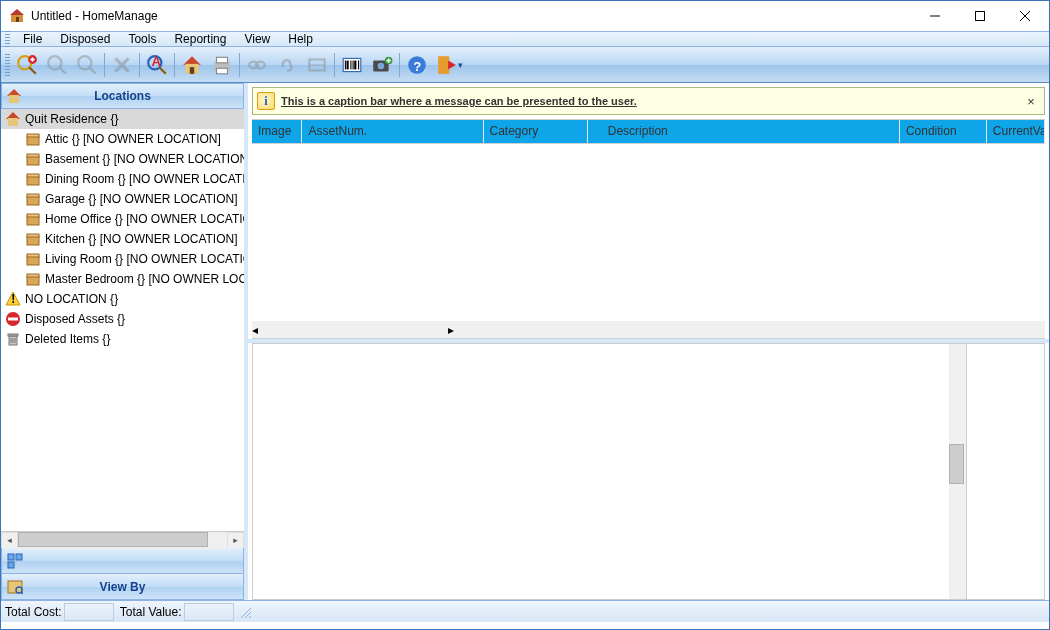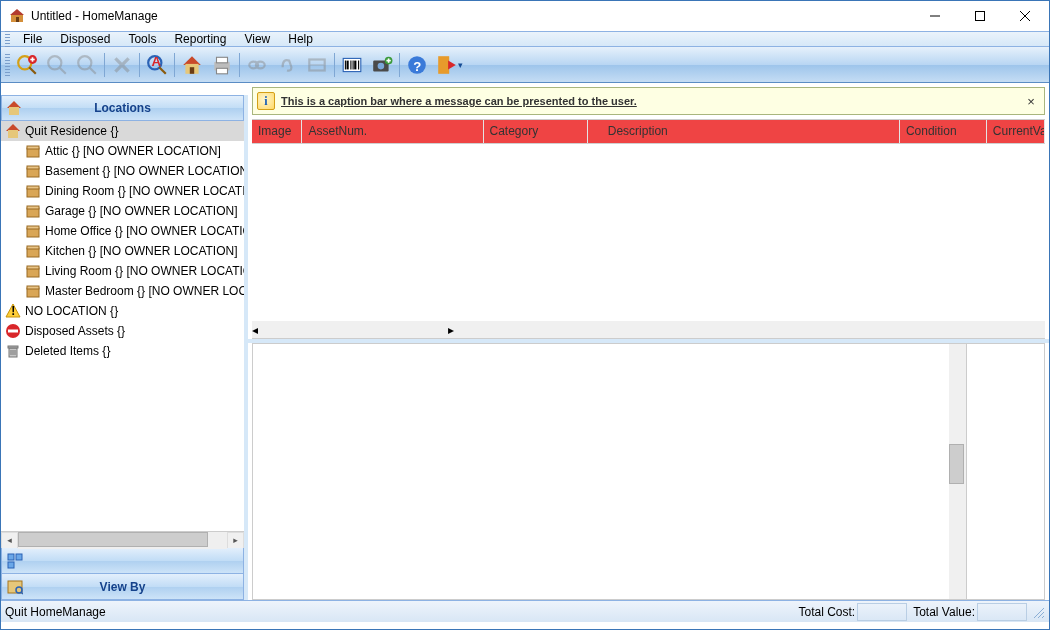--- a/index.html
+++ b/index.html
@@ -13,21 +13,21 @@
 .menubar { height: 16px; background: linear-gradient(#eaf3fb,#d6e8f8); border-top: 1px solid #8db2e3; border-bottom: 1px solid #8db2e3; display: flex; align-items: center; padding-left: 4px; }
 .menubar .grip { width:5px; height:16px; margin-right:4px; background: repeating-linear-gradient(to bottom,#7a9ecb 0 1px,transparent 1px 3px); }
 .menubar .item { padding: 3px 9px; cursor: pointer; }
 
 .toolbar { height: 36px; background: linear-gradient(#e6f1fb,#b9d6f3 50%,#9dc4eb 51%,#c5ddf4); border-bottom: 1px solid #5a8cc4; display: flex; align-items: center; padding-left: 4px; }
 .toolbar .grip { width:5px; height:22px; margin-right:2px; background: repeating-linear-gradient(to bottom,#7a9ecb 0 1px,transparent 1px 3px); }
 .toolbar .btn { width:28px; height:28px; margin: 0 1px; display:flex; align-items:center; justify-content:center; cursor:pointer; border-radius:3px; }
 .toolbar .sep { width:1px; height:24px; background:#7fa7d4; margin: 0 2px; }
 
 .content { display:flex; height: calc(100% - 30px - 23px - 36px - 22px); }
-.sidebar { width: 247px; background: #fff; border-right: 4px solid #d6e8f8; display:flex; flex-direction:column;margin-top:12px; }
+.sidebar { width: 247px; background: #fff; border-right: 4px solid #d6e8f8; display:flex; flex-direction:column; }
 .panel-header { height: 26px; background: linear-gradient(#e3effc,#c2ddf6 50%,#aed0f0 51%,#cde3f8); border: 1px solid #8db2e3; display:flex; align-items:center; font-weight:bold; color:#15428b; }
 .panel-header .phicon { width:24px; display:flex; justify-content:center; }
 .panel-header .phtext { flex:1; text-align:center; padding-right:24px; }
 .tree { flex:1; overflow:hidden; background:#fff; position:relative; }
 .tree-inner { position:absolute; top:0; left:0; right:0; }
 .tree-item { display:flex; align-items:center; height:20px; padding-left:4px; white-space:nowrap; cursor:pointer; }
 .tree-item.sel { background:#d9d9d9; }
 .tree-item .ticon { width:16px; height:16px; margin-right:4px; flex-shrink:0; }
 .tree-child { padding-left: 24px; }
 .hscroll { height:17px; background:#f0f0f0; border-top:1px solid #ccc; display:flex; align-items:center; }
@@ -37,21 +37,21 @@
 .panel-btn { height:26px; background: linear-gradient(#e3effc,#c2ddf6 50%,#aed0f0 51%,#cde3f8); border: 1px solid #8db2e3; border-top:none; display:flex; align-items:center; font-weight:bold; color:#15428b; cursor:pointer; }
 .panel-btn .phicon { width:26px; display:flex; justify-content:center; }
 .panel-btn .phtext { flex:1; text-align:center; padding-right:26px; }
 
 .main { flex:1; display:flex; flex-direction:column; overflow:hidden; }
 .caption-bar { margin:4px; height:28px; background:#feffe3; border:1px solid #a9b67d; display:flex; align-items:center; padding:0 4px; }
 .caption-bar .cicon { width:18px; height:18px; margin-right:6px; border:1px solid #d4a017; background: radial-gradient(circle at 40% 40%, #fff7d0, #ffd966); border-radius:2px; display:flex; align-items:center; justify-content:center; font-weight:bold; color:#1a5fb4; font-family: Georgia, serif; }
 .caption-bar .ctext { flex:1; font-weight:bold; color:#333; font-size:11px;text-decoration:underline; }
 .caption-bar .cclose { width:18px; text-align:center; cursor:pointer; font-size:13px; color:#333; }
 .grid { flex: 0 0 220px; border-top:1px solid #ccc; border-bottom:1px solid #ccc; display:flex; flex-direction:column; margin: 0 4px; }
-.grid-header { height:24px; background:#ef4444; border-bottom:1px solid #d0d0d0; display:flex; }
+.grid-header { height:24px; background:#0ea5e9; border-bottom:1px solid #d0d0d0; display:flex; }
 .grid-header .col { border-right:1px solid #e4e4e4; padding: 4px 6px; color:#333; white-space:nowrap; overflow:hidden; }
 .grid-body { flex:1; background:#fff; }
 .grid-scroll { height:17px; background:#f0f0f0; display:flex; align-items:center; }
 .bottom-panels { flex:1; display:flex; border-top:4px solid #d6e8f8; }
 .detail-left { flex:1; background:#fff; border:1px solid #ccc; margin:0 0 0 4px; position:relative; }
 .detail-left .vscroll { position:absolute; right:0; top:0; bottom:0; width:17px; background:#f0f0f0; }
 .detail-left .vscroll .vthumb { width:15px; height:40px; background:#cdcdcd; border:1px solid #b0b0b0; margin-top:100px; }
 .detail-right { width:78px; background:#fff; border:1px solid #ccc; border-left:none; margin-right:4px; }
 
 .statusbar { height:22px; background: linear-gradient(#eef4fb,#d8e6f5); display:flex; align-items:center; border-top:1px solid #8db2e3; padding: 0 4px; font-size:11px; }
@@ -375,21 +375,20 @@
         <div class="vscroll">
             <div class="vthumb"></div>
           </div>
       </div>
       <div class="detail-right"></div>
     </div>
   </div>
 </div>
 
 <div class="statusbar">
-  <span class="sleft">Quit HomeManage</span>
   <span>Total Cost:</span>
   <span class="scell"></span>
   <span style="margin-left:6px">Total Value:</span>
   <span class="scell"></span>
   <span class="grip2"><svg width="14" height="14">
         <line x1="3" y1="13" x2="13" y2="3" stroke="#8bafd6"></line>
         <line x1="7" y1="13" x2="13" y2="7" stroke="#8bafd6"></line>
         <line x1="11" y1="13" x2="13" y2="11" stroke="#8bafd6"></line>
       </svg></span>
 </div>

